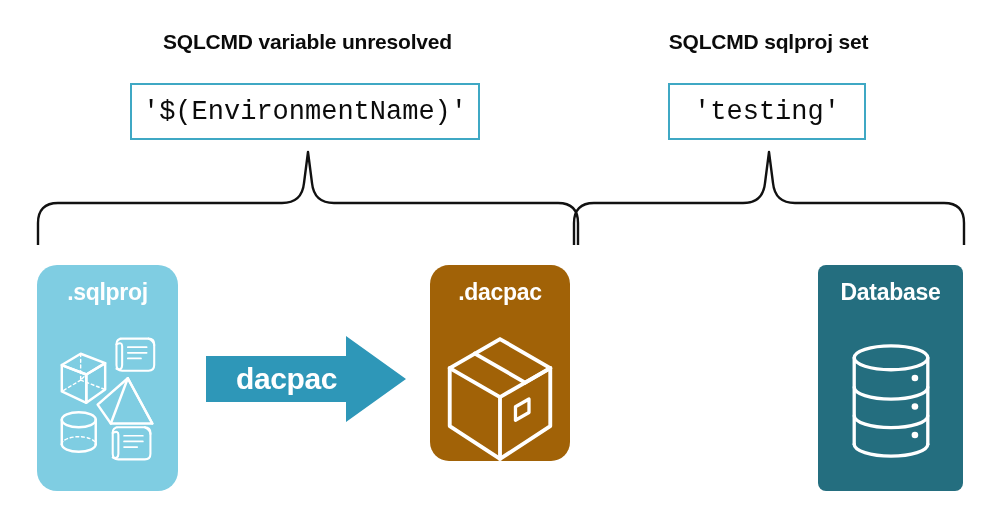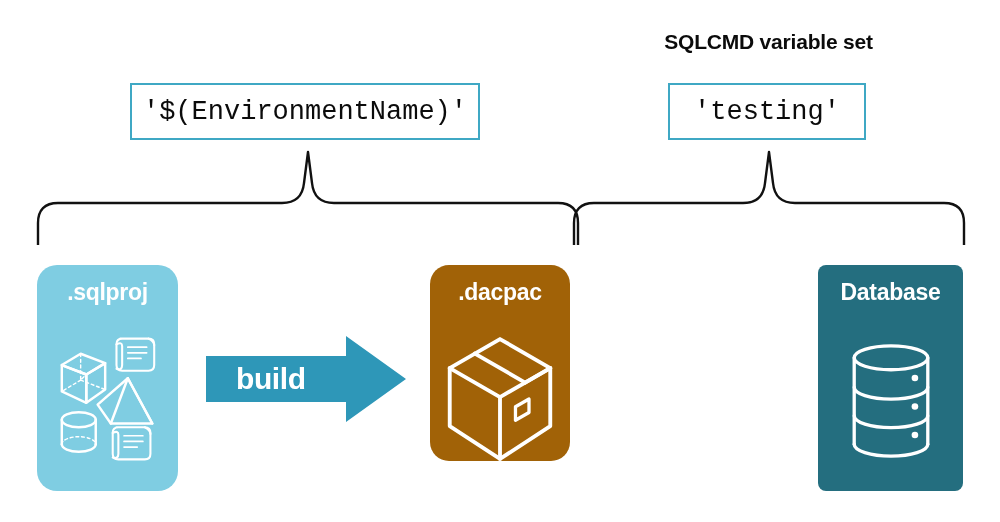--- a/index.html
+++ b/index.html
@@ -116,22 +116,23 @@
     box-sizing: border-box;
     letter-spacing: -0.4px;
     white-space: nowrap;
   }
 </style>
 </head>
 <body>
 
 <div id="canvas">
 
-
-  <div class="section-title" id="title-right">SQLCMD variable set</div>
+  <div class="section-title" id="title-left">SQLCMD variable unresolved</div>
+
+  <div class="section-title" id="title-right">SQLCMD sqlproj set</div>
 
   <div class="value-box" id="box-left">'$(EnvironmentName)'</div>
 
   <div class="value-box" id="box-right">'testing'</div>
 
   <div class="brace-svg" id="brace-left-wrap">
     <svg viewBox="0 0 556 95" width="556" height="95" fill="none" aria-hidden="true">
       <path d="M8 95 L8 73 Q8 53 28 53 L252 53 Q272 53 274 33 L278 2 L282 33 Q284 53 304 53 L528 53 Q548 53 548 73 L548 95" stroke="#111111" stroke-width="2.4" fill="none" stroke-linecap="round" stroke-linejoin="round"></path>
     </svg>
   </div>
@@ -226,17 +227,17 @@
           <circle cx="76" cy="100" r="3.6"></circle>
         </g>
       </svg>
     </div>
   </div>
 
   <div class="arrow-wrap" id="arrow-build">
     <svg viewBox="0 0 200 90" width="200" height="90" aria-hidden="true">
       <path d="M0 22 L140 22 L140 2 L200 45 L140 88 L140 68 L0 68 Z" fill="#2e97b8"></path>
     </svg>
-    <div class="arrow-label">build</div>
+    <div class="arrow-label">dacpac</div>
   </div>
 
 
 </div>
 
 </body></html>

